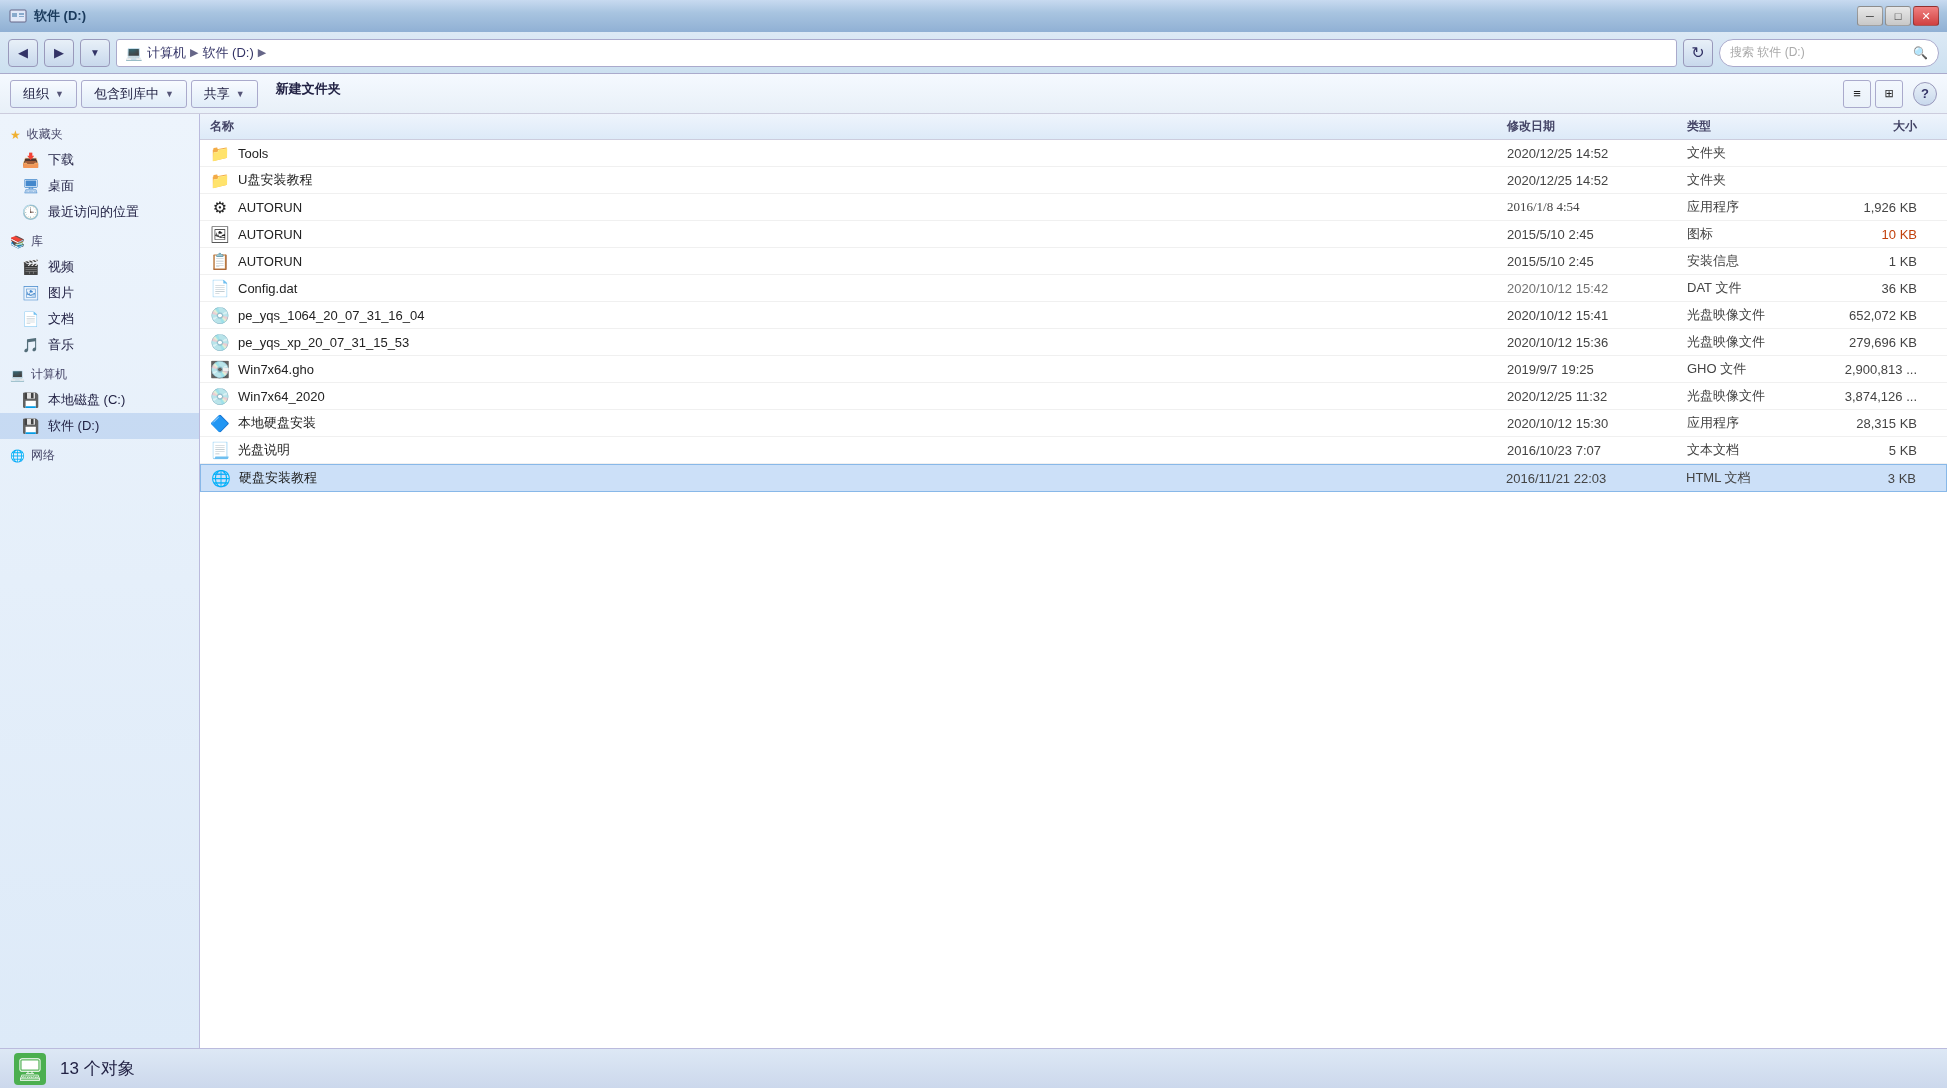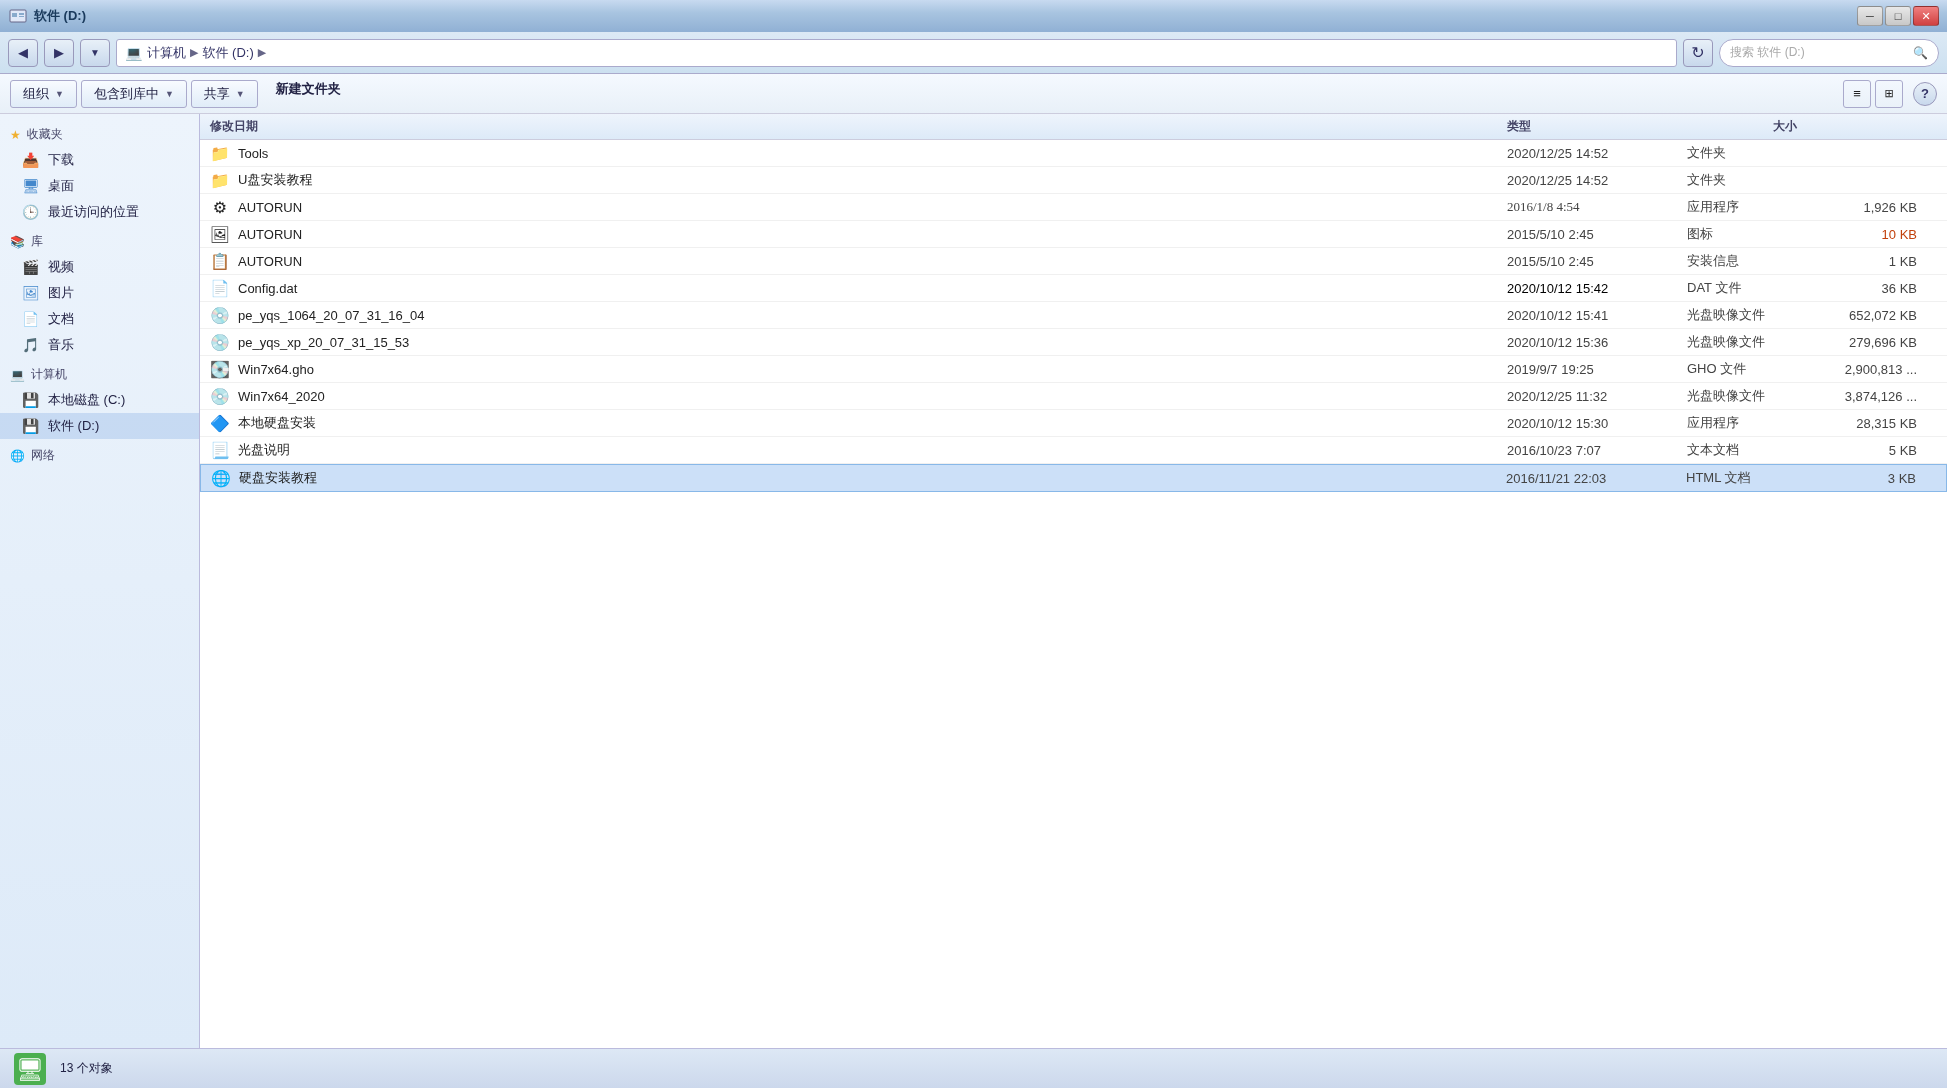--- a/index.html
+++ b/index.html
@@ -395,20 +395,21 @@
       <div class="sidebar-section-header">
         <span style="color:#4488cc;">🌐</span>
         <span>网络</span>
       </div>
     </div>
   </div>
 
   <div class="file-area">
 
     <div class="file-header">
+      <div>名称</div>
       <div>修改日期</div>
       <div>类型</div>
       <div style="text-align:right; padding-right:20px;">大小</div>
     </div>
 
     <div id="file-list-body">
         <div class="file-row">
     <div class="file-name-cell">
       <span class="file-icon" style="font-size:16px;">📁</span>
       <span>Tools</span>
@@ -451,21 +452,21 @@
     </div>
     <div style="color:#444;">2015/5/10 2:45</div>
     <div style="color:#444;">安装信息</div>
     <div style="text-align:right; padding-right:20px; color:#444;">1 KB</div>
   </div>
         <div class="file-row">
     <div class="file-name-cell">
       <span class="file-icon" style="font-size:16px;">📄</span>
       <span>Config.dat</span>
     </div>
-    <div style="color:#000000;">2020/10/12 15:42</div>
+    <div style="color:#737373;">2020/10/12 15:42</div>
     <div style="color:#444;">DAT 文件</div>
     <div style="text-align:right; padding-right:20px; color:#444;">36 KB</div>
   </div>
         <div class="file-row">
     <div class="file-name-cell">
       <span class="file-icon" style="font-size:16px;">💿</span>
       <span>pe_yqs_1064_20_07_31_16_04</span>
     </div>
     <div style="color:#444;">2020/10/12 15:41</div>
     <div style="color:#444;">光盘映像文件</div>
@@ -529,14 +530,14 @@
   </div>
 </div>
 
 <div class="statusbar">
   <div style="width:36px;height:36px;display:flex;align-items:center;justify-content:center;font-size:28px;">
     <svg width="36" height="36" viewBox="0 0 36 36">
       <rect x="2" y="2" width="32" height="32" rx="4" fill="#4caf50"></rect>
       <text x="18" y="26" text-anchor="middle" font-size="22" fill="white">🖥</text>
     </svg>
   </div>
-  <span style="font-size:12px; color:#224;">13 个对象</span>
+  <span style="font-size:17px; color:#224;">13 个对象</span>
 </div>
 
 </body></html>

